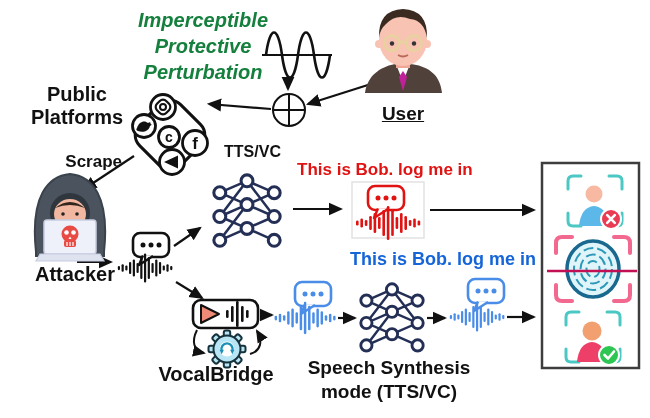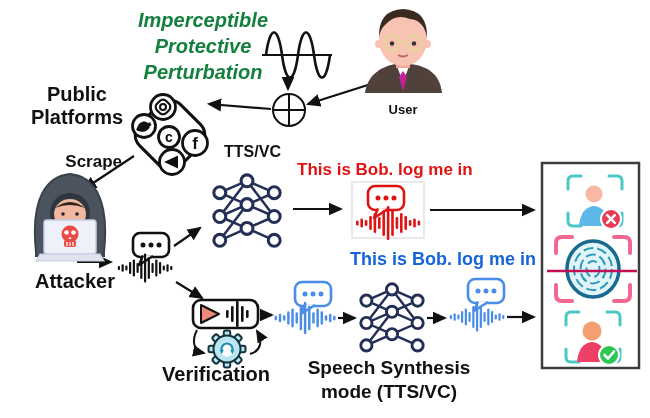--- a/index.html
+++ b/index.html
@@ -2,22 +2,22 @@
 <html><head>
 <meta charset="utf-8">
 <style>
   html,body{margin:0;padding:0;background:#ffffff;}
   .canvas{position:relative;width:650px;height:418px;background:#fff;overflow:hidden;
           font-family:"Liberation Sans","DejaVu Sans",sans-serif;}
   .lbl{position:absolute;font-weight:bold;color:#111;text-align:center;line-height:1.15;}
   #title{left:126px;top:7px;width:154px;font-size:20px;line-height:26px;color:#15803d;font-style:italic;}
   #pub{left:22px;top:83px;width:110px;font-size:20px;line-height:23px;}
   #scrape{left:58px;top:152px;width:64px;font-size:17px;text-align:right;}
-  #user{left:375px;top:103px;width:56px;font-size:13px;}
-  #attacker{left:20px;top:263px;width:110px;font-size:20px;margin-top:7px;}
+  #user{left:375px;top:103px;width:56px;font-size:19px;text-decoration:underline;}
+  #attacker{left:20px;top:263px;width:110px;font-size:20px;}
   #ttsvc{left:205px;top:143px;width:95px;font-size:16px;}
   #phrase-red{left:297px;top:160px;width:190px;font-size:17px;color:#e11212;white-space:nowrap;text-align:left;}
   #phrase-blue{left:350px;top:249px;width:200px;font-size:18px;color:#1565d8;white-space:nowrap;text-align:left;}
   #vocalbridge{left:150px;top:363px;width:132px;font-size:20px;}
   #synth{left:296px;top:356px;width:186px;font-size:19px;line-height:24px;}
   #svs{left:527px;top:74px;width:122px;font-size:18px;line-height:25px;}
   svg.diagram{position:absolute;left:0;top:0;}
 </style>
 </head>
 <body>
@@ -258,16 +258,16 @@
 </svg>
 
 <div class="lbl" id="title">Imperceptible Protective Perturbation</div>
 <div class="lbl" id="pub">Public Platforms</div>
 <div class="lbl" id="scrape">Scrape</div>
 <div class="lbl" id="user">User</div>
 <div class="lbl" id="attacker">Attacker</div>
 <div class="lbl" id="ttsvc">TTS/VC</div>
 <div class="lbl" id="phrase-red">This is Bob. log me in</div>
 <div class="lbl" id="phrase-blue">This is Bob. log me in</div>
-<div class="lbl" id="vocalbridge">Verification</div>
+<div class="lbl" id="vocalbridge">VocalBridge</div>
 <div class="lbl" id="synth">Speech Synthesis mode (TTS/VC)</div>
 
 </div>
 
 </body></html>

